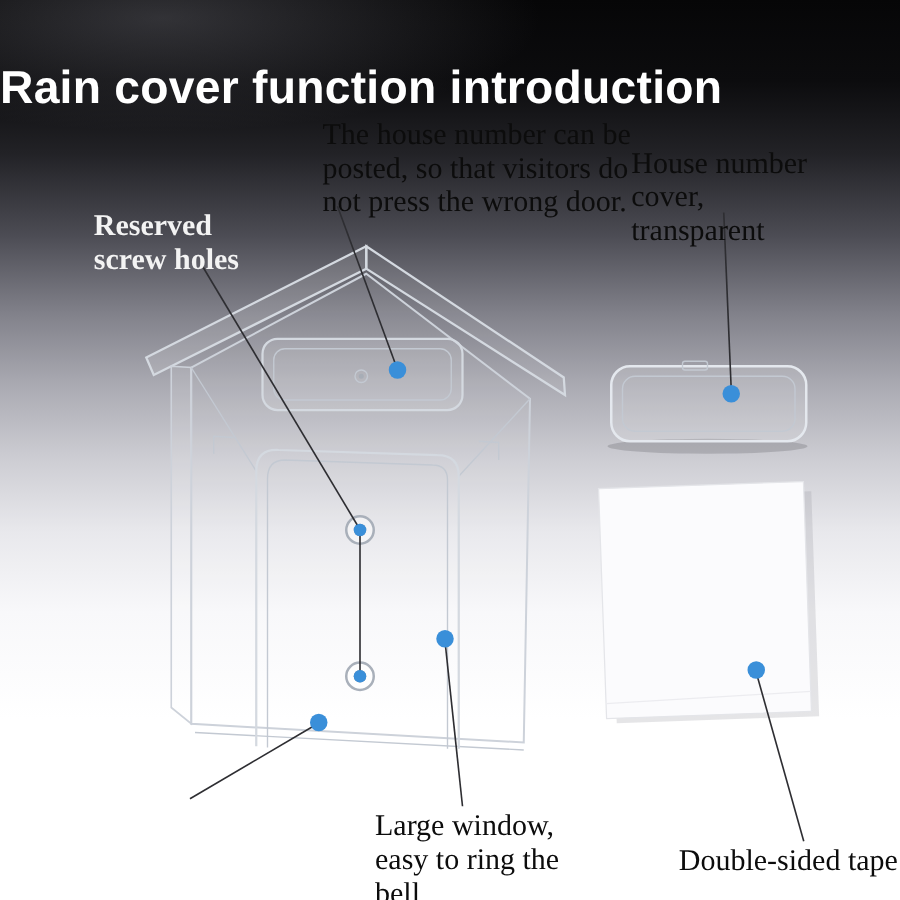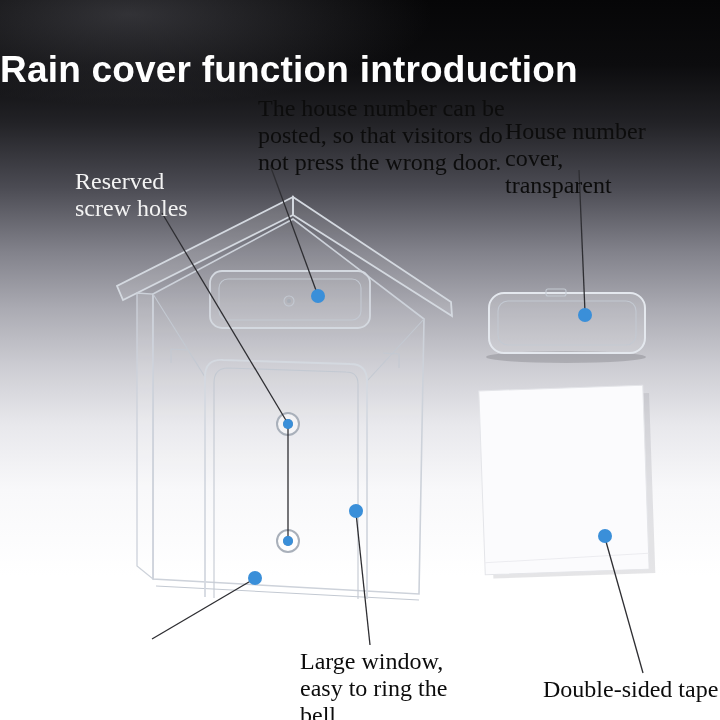--- a/index.html
+++ b/index.html
@@ -13,21 +13,21 @@
         #82828b 35%, #ababb3 43%, #cdcdd3 51%, #e8e8ec 59%,
         #f8f8fa 68%, #ffffff 80%, #ffffff 100%);
   }
   .title {
     position:absolute; top:24px; left:0; right:0; text-align:left;
     font-family:"Liberation Sans", sans-serif; font-weight:800;
     font-size:37px; color:var(--title-color,#ffffff); letter-spacing:0.2px;
   }
   .layer { position:absolute; left:0; top:0; }
   .note { position:absolute; font-size:24px; line-height:1.13; color:#0c0c0c; }
-  .note.light { color:#f3f3f3; }
+  .note.light { color:#f3f3f3;font-weight:bold; }
   .note-house-number { left:258px; top:95px;  width:255px; }
   .note-cover        { left:505px; top:118px; width:168px; }
   .note-screw        { left:75px;  top:168px; width:122px; }
   .note-pc           { left:40px;  top:638px; width:205px; }
   .note-window       { left:285px; top:648px; width:188px;margin-left:15px; }
   .note-tape         { left:543px; top:676px; width:200px; }
 
   
   .edge      { stroke:#d4d9e0; stroke-width:1.8; fill:none; }
   .edge-soft { stroke:#c3c9d2; stroke-width:1.1; fill:none; }

